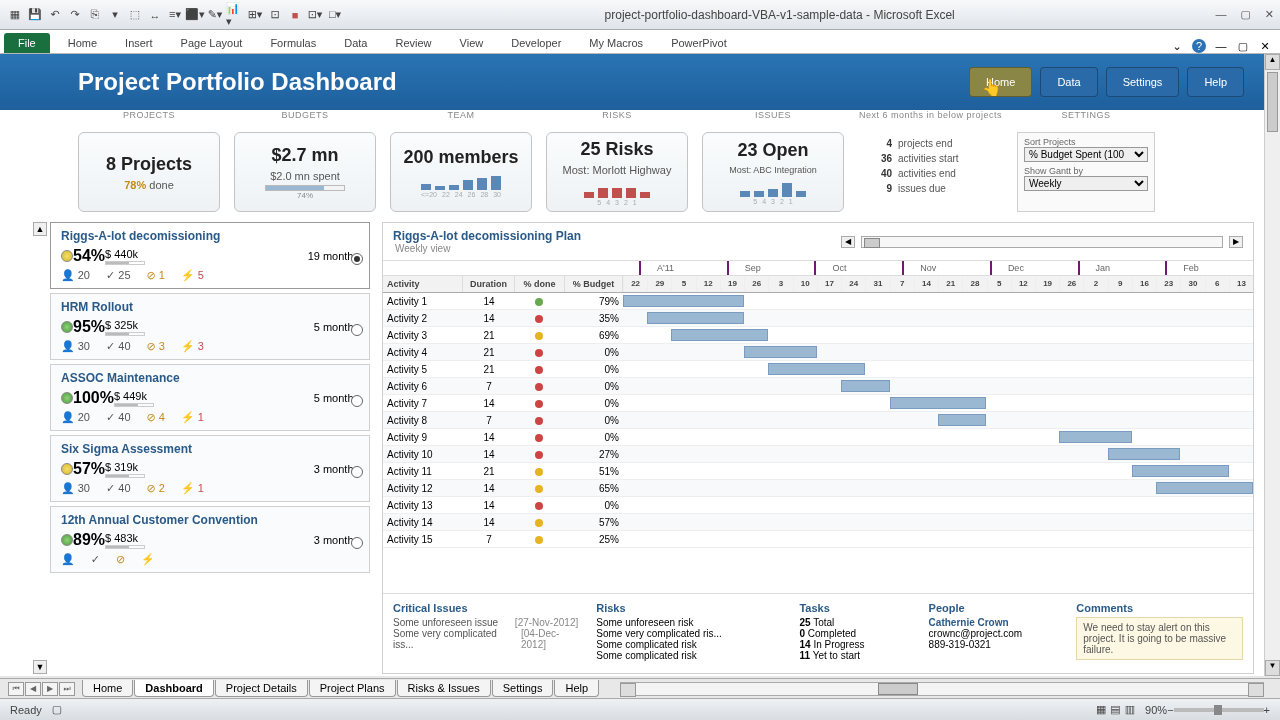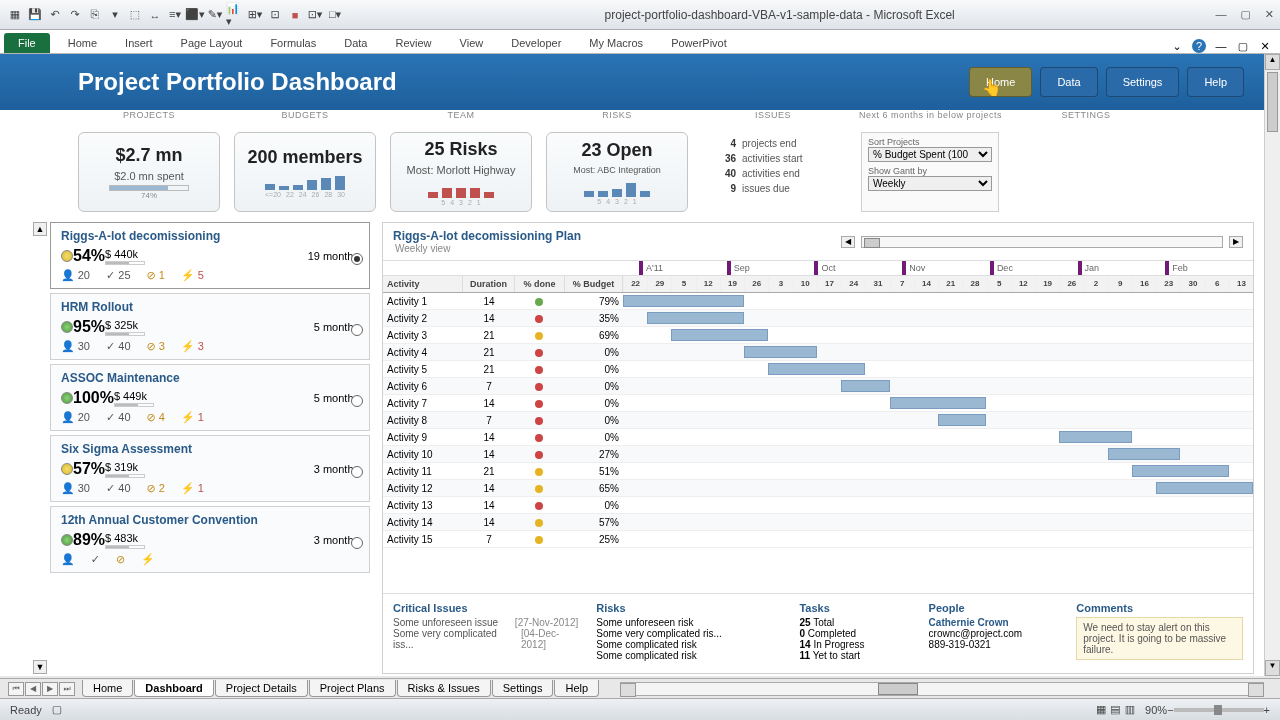--- a/index.html
+++ b/index.html
@@ -79,21 +79,21 @@
 .gantt-header { padding: 6px 10px; display: flex; align-items: center; }
 .gantt-title { font-size: 12px; font-weight: bold; color: #2a5a88; }
 .gantt-sub { font-size: 10px; color: #888; margin-left: 2px; }
 .gantt-nav { margin-left: auto; display: flex; gap: 2px; }
 .gantt-nav span { width: 14px; height: 12px; border: 1px solid #aaa; background: #f0f0f0; font-size: 8px; display: flex; align-items: center; justify-content: center; cursor: pointer; }
 .gantt-slider { flex: 1; height: 12px; border: 1px solid #aaa; margin: 0 4px; background: #f7f7f7; position: relative; }
 .gantt-slider::after { content: ''; position: absolute; left: 2px; top: 1px; width: 14px; height: 8px; background: #ccc; border: 1px solid #888; }
 
 .gantt-months { display: flex; font-size: 9px; color: #666; border-top: 1px solid #ddd; border-bottom: 1px solid #ddd; }
 .gantt-left-head { width: 256px; flex-shrink: 0; }
-.gantt-month-cell { flex: 1; padding: 2px 3px; border-left: 4px solid #701a75; }
+.gantt-month-cell { flex: 1; padding: 2px 16px; border-left: 2px solid #701a75; }
 
 .gantt-cols { display: flex; font-size: 9px; color: #444; font-weight: bold; border-bottom: 1px solid #aaa; background: #f2f2f2; }
 .gcol { padding: 3px 4px; border-right: 1px solid #ddd; }
 .gcol.name { width: 80px; }
 .gcol.dur { width: 52px; text-align: center; }
 .gcol.done { width: 50px; text-align: center; }
 .gcol.bud { width: 58px; text-align: center; }
 .gantt-day-head { display: flex; flex: 1; }
 .gantt-day-head span { flex: 1; text-align: center; font-size: 8px; border-left: 1px solid #eee; padding-top: 3px; }
 
@@ -209,20 +209,24 @@
     <div class="kpi-col-label" style="width:142px">PROJECTS</div>
     <div class="kpi-col-label" style="width:142px">BUDGETS</div>
     <div class="kpi-col-label" style="width:142px">TEAM</div>
     <div class="kpi-col-label" style="width:142px">RISKS</div>
     <div class="kpi-col-label" style="width:142px">ISSUES</div>
     <div class="kpi-col-label" style="width:145px">Next 6 months in below projects</div>
     <div class="kpi-col-label" style="width:138px">SETTINGS</div>
   </div>
 
   <div class="kpi-row">
+    <div class="kpi-card">
+      <div class="kpi-big">8 Projects</div>
+      <div class="kpi-sub"><span class="pct">78%</span>&nbsp;<span>done</span></div>
+    </div>
     <div class="kpi-card">
       <div class="kpi-big">$2.7 mn</div>
       <div class="kpi-sub">$2.0 mn spent</div>
       <div style="width:80px;height:6px;border:1px solid #bbb;margin-top:3px;position:relative">
           <div style="width:74%;height:100%;background:#9bb8d3"></div>
         </div>
       <div style="font-size:8px;color:#888">74%</div>
     </div>
     <div class="kpi-card">
       <div class="kpi-big">200 members</div>

